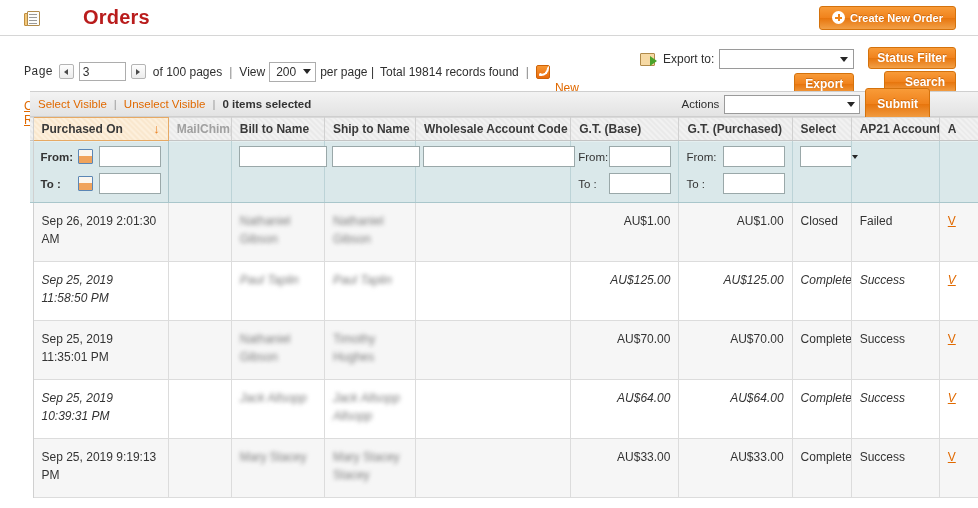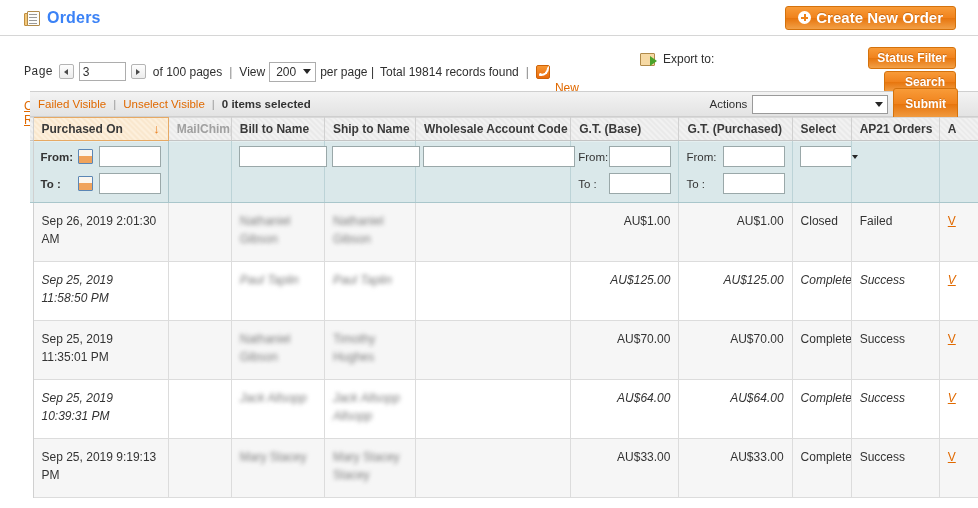--- a/index.html
+++ b/index.html
@@ -32,24 +32,25 @@
     justify-content: space-between;
     border-bottom: 1px solid #d6d6d6;
     box-sizing: border-box;
   }
   .title-wrap {
     display: flex;
     align-items: center;
     gap: 7px;
   }
   .page-title {
-    font-size: 16px;
+    font-size: 20px;
     font-weight: bold;
-    color: #3b82f6;
+    color: #b91c1c;
     letter-spacing: 0.2px;
+    margin-left: 36px;
   }
   .head-icon {
     width: 16px;
     height: 15px;
     position: relative;
     display: inline-block;
   }
   .head-icon .sheet {
     position: absolute;
     left: 3px; top: 1px;
@@ -87,21 +88,21 @@
     color: #ffffff;
     font-weight: bold;
     font-size: 12px;
     text-shadow: 0 -1px 0 rgba(150,70,0,.45);
     padding: 0 10px;
     height: 22px;
     box-sizing: border-box;
     cursor: pointer;
     white-space: nowrap;
   }
-  .btn.big { height: 24px; font-size: 15px; padding: 0 12px; }
+  .btn.big { height: 24px; font-size: 11px; padding: 0 12px; }
   .plus-icon {
     width: 13px; height: 13px;
     border-radius: 50%;
     background: #ffffff;
     position: relative;
     flex: 0 0 auto;
   }
   .plus-icon:before, .plus-icon:after {
     content: "";
     position: absolute;
@@ -289,21 +290,21 @@
     font-size: 11.5px;
   }
   .massaction .sel-link { color: #e06900; cursor: pointer; }
   .massaction .divider { margin: 0 7px; color: #9b9b9b; }
   .massaction .count { font-weight: bold; color: #333; }
   .massaction-right {
     margin-left: auto;
     display: flex;
     align-items: center;
     gap: 5px;
-    padding-right: 20px;
+    padding-right: 48px;
   }
   .actions-select {
     width: 136px;
     height: 19px;
     border: 1px solid #9a9a9a;
     background: #fff;
     box-sizing: border-box;
     display: flex;
     align-items: center;
     justify-content: flex-end;
@@ -502,34 +503,45 @@
       <span class="link rss-link">New</span>
     </div>
     <span class="link order-rss">Order RSS</span>
 
     <div class="export-block">
       <span class="export-icon">
         <span class="folder"></span>
           <span class="arr"></span>
       </span>
       <span class="export-label">Export to:</span>
+      <div>
+        <div class="export-select">
+          <span></span>
+          <span class="caret"></span>
+        </div>
+        <div class="export-btn-row">
+          <div class="btn">
+            <span>Export</span>
+          </div>
+        </div>
+      </div>
     </div>
 
     <div class="right-btns">
       <div class="btn reset-btn">
         <span>Status Filter</span>
       </div>
       <div class="btn search-btn">
         <span>Search</span>
       </div>
     </div>
   </div>
 
   <div class="massaction">
-    <span class="sel-link">Failed Visible</span>
+    <span class="sel-link">Select Visible</span>
     <span class="divider">|</span>
     <span class="sel-link">Unselect Visible</span>
     <span class="divider">|</span>
     <span class="count">0 items selected</span>
     <div class="massaction-right">
       <span>Actions</span>
       <div class="actions-select">
         <span></span>
         <span class="caret"></span>
       </div>
@@ -576,21 +588,21 @@
           <th>
             <span>G.T. (Base)</span>
           </th>
           <th>
             <span>G.T. (Purchased)</span>
           </th>
           <th>
             <span>Select</span>
           </th>
           <th>
-            <span>AP21 Orders</span>
+            <span>AP21 Account</span>
           </th>
           <th>
             <span>A</span>
           </th>
         </tr>
 
         <tr class="filter-row">
           <td class="chk-col"></td>
           <td class="date-cell">
             <div class="frow">

